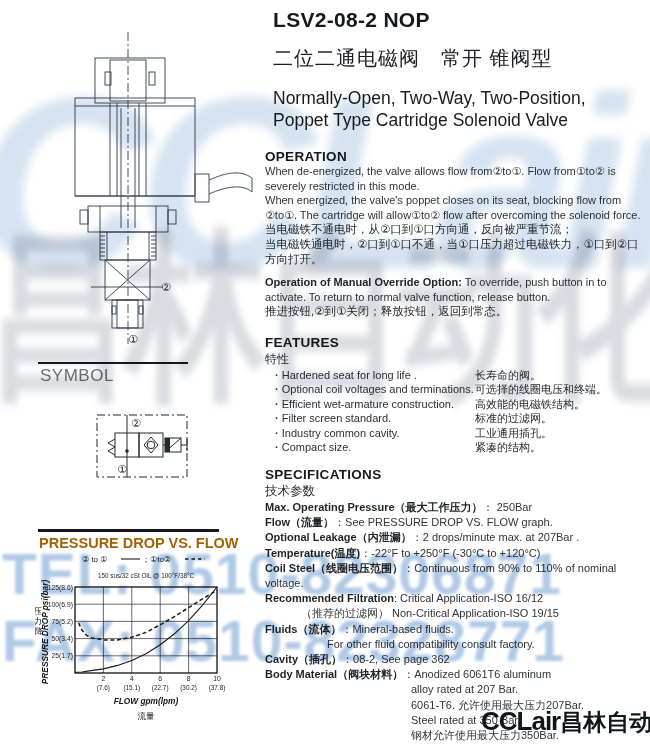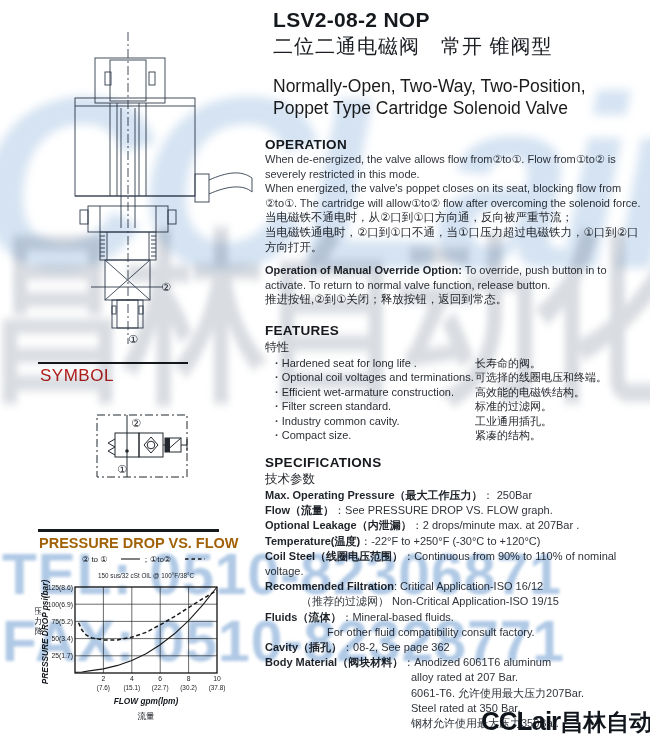--- a/index.html
+++ b/index.html
@@ -16,26 +16,26 @@
           color:rgba(139,176,216,.68);filter:blur(1.5px);z-index:4;}
   .wm-fax{left:2px;top:608px;font-size:57px;font-weight:bold;letter-spacing:1px;
           color:rgba(139,176,216,.68);filter:blur(1.5px);z-index:4;}
   .wm-footer{left:481px;top:706px;z-index:6;color:#10151c;mix-blend-mode:normal;}
   .wm-footer .latin{font-size:26px;font-weight:600;letter-spacing:-1px;}
   .wm-footer .cnp{font-size:23px;font-weight:bold;}
   
   .lcol-svg{position:absolute;z-index:2;}
   .sep1{position:absolute;left:38px;top:362px;width:150px;height:2px;background:#15181c;z-index:2;}
   .sep2{position:absolute;left:38px;top:529px;width:181px;height:3px;background:#15181c;z-index:2;}
-  .symbol-h{position:absolute;left:40px;top:366px;font-size:17px;letter-spacing:.5px;color:#b91c1c;z-index:2;}
+  .symbol-h{position:absolute;left:40px;top:366px;font-size:17px;letter-spacing:.5px;color:#737373;z-index:2;}
   .chart-h{position:absolute;left:39px;top:535px;font-size:14.5px;font-weight:bold;color:#a16207;z-index:2;}
   
   .rcol{position:absolute;left:263px;top:8px;width:382px;z-index:2;}
   .model{font-size:21px;font-weight:bold;color:#15181c;padding-left:10px;letter-spacing:.3px;}
-  .title-cn{font-size:20px;font-weight:500;color:#1a1d22;padding-left:10px;margin-top:1px;letter-spacing:1px;}
+  .title-cn{font-size:20px;font-weight:500;color:#1a1d22;padding-left:10px;margin-top:13px;letter-spacing:1px;}
   .subtitle{font-size:17.5px;line-height:21.5px;color:#1b1b1b;padding-left:10px;margin-top:16px;}
   .sec-h{font-size:13.5px;font-weight:bold;color:#15181c;letter-spacing:.3px;padding-left:2px;}
   .op-h{margin-top:18px;}
   .body-p{margin:0;font-size:11px;line-height:14.6px;color:#30343a;padding-left:2px;}
   .body-p b{color:#23272d;text-align:right;}
   .body-p.cn{font-size:11.5px;color:#26292e;}
   .body-p.gap{margin-top:9px;}
   .feat-h{margin-top:16px;}
   .feat-hcn{font-size:12px;color:#26292e;padding-left:2px;margin-top:1px;}
   .feat-row{display:flex;font-size:11px;line-height:14.5px;color:#2c3036;}

